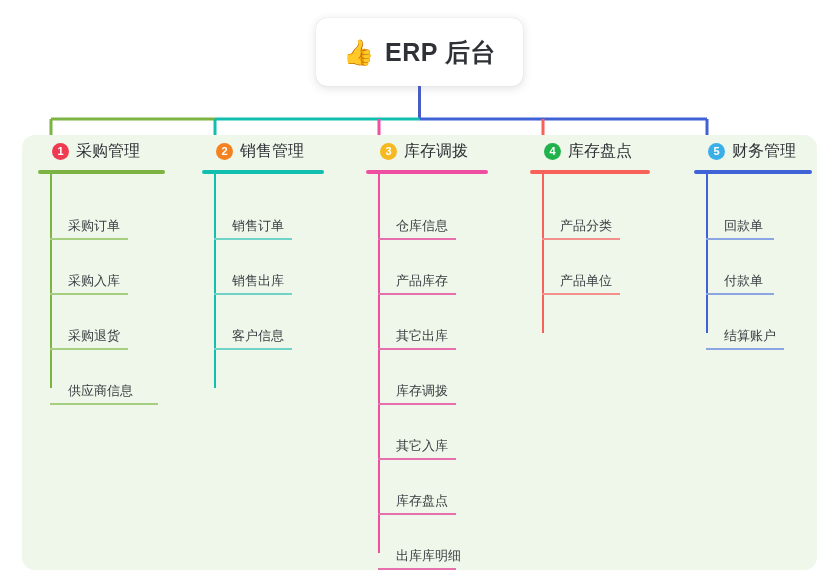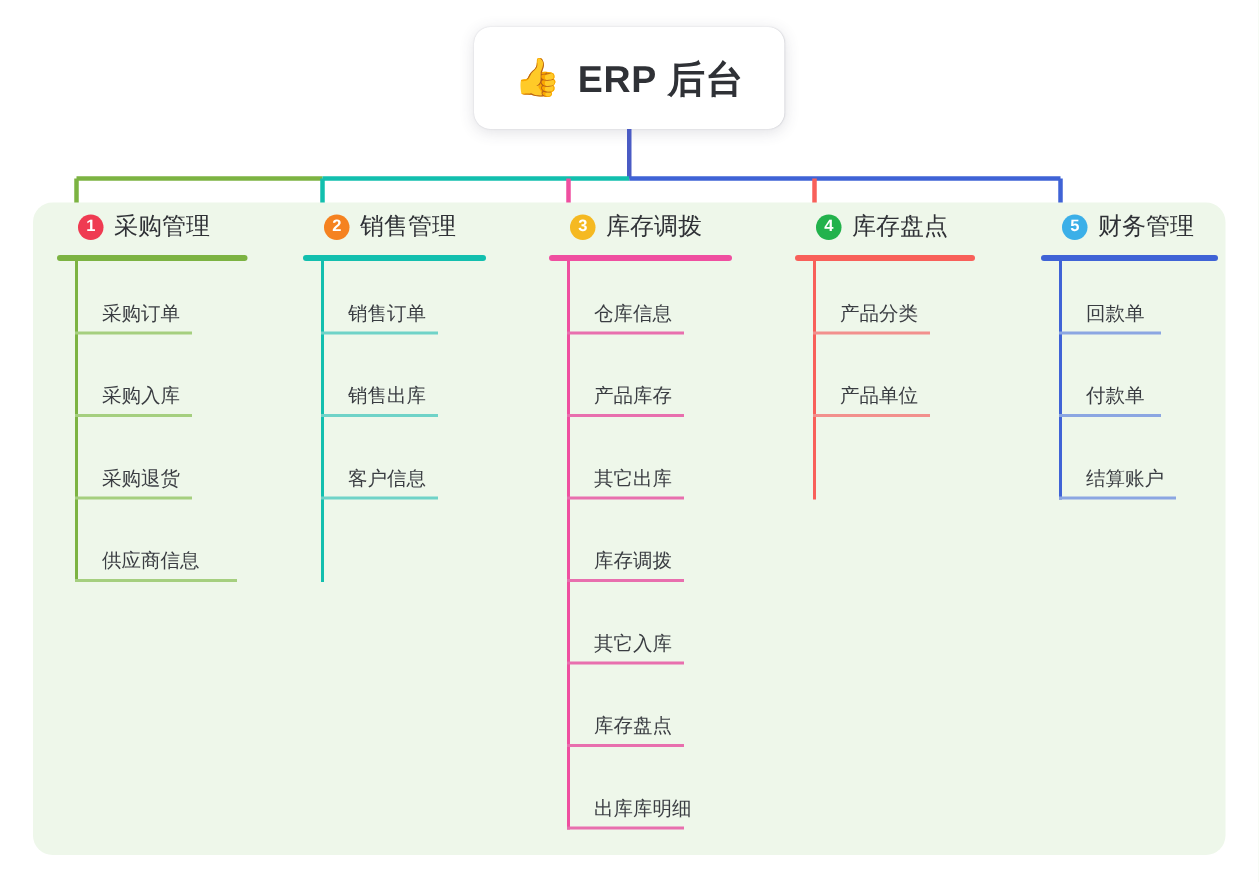--- a/index.html
+++ b/index.html
@@ -106,21 +106,21 @@
     white-space: nowrap;
   }
   .head-rule {
     height: 4px;
     border-radius: 2px;
     margin-top: 2px;
   }
 
   .leaves {
     position: relative;
-    padding-top: 0px;
+    padding-top: 17px;
   }
   .spine {
     position: absolute;
     left: 12px;
     top: 0;
     width: 2px;
   }
   .leaf {
     position: relative;
     height: 55px;

